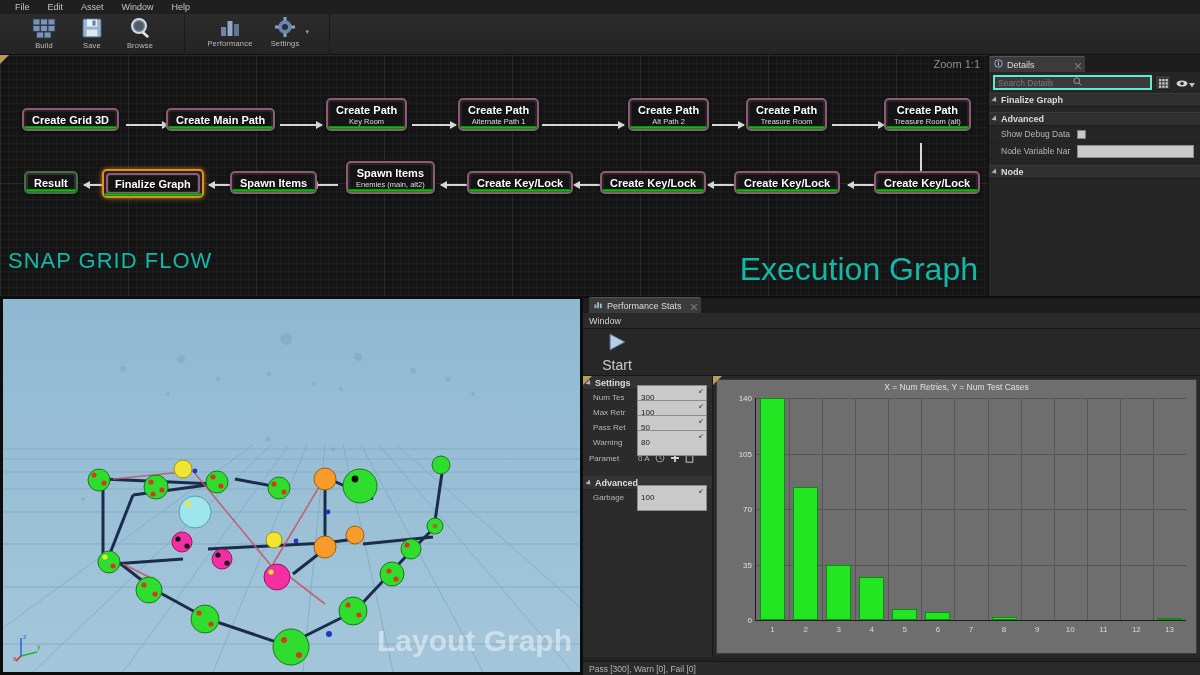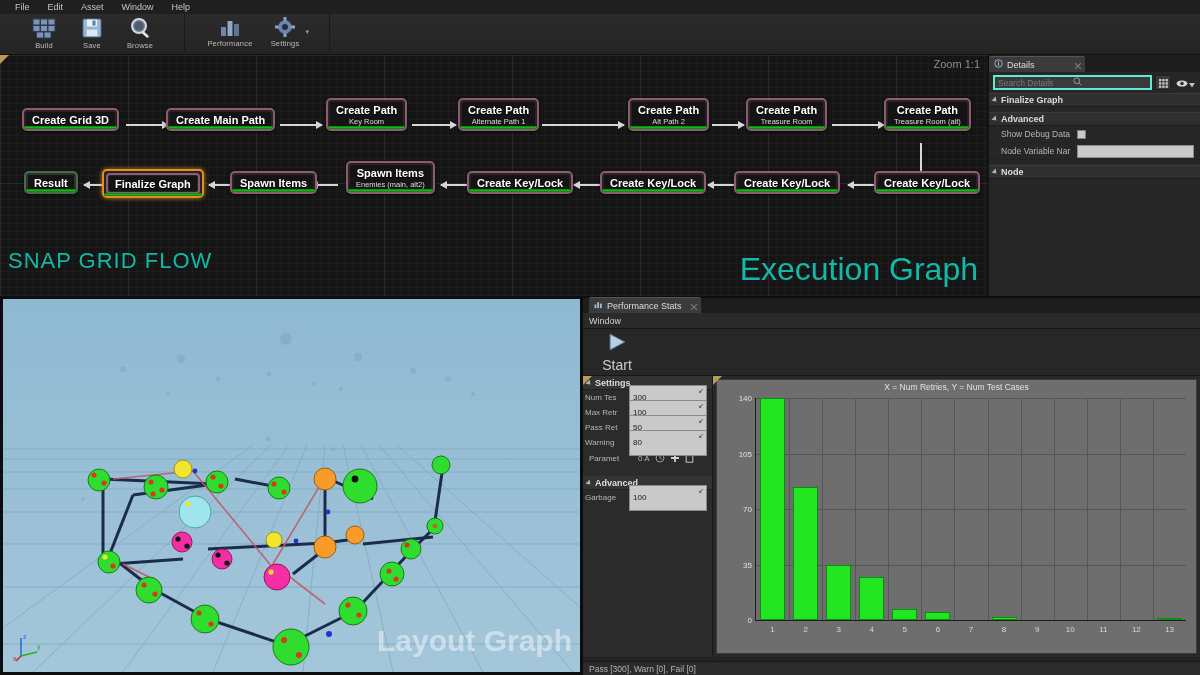--- a/index.html
+++ b/index.html
@@ -118,21 +118,21 @@
   .perf .toolstrip { height:47px; background:#272727; display:flex; align-items:center;
     padding-left:16px; border-bottom:1px solid #171717;}
   .startbtn { display:flex; flex-direction:column; align-items:center; width:36px; }
   .startbtn .lbl { font-size:14px; color:#ccc; margin-top:1px;}
   .perfbody { display:flex; height:281px; }
   .settings { width:130px; background:#2b2b2b; border-right:1px solid #171717;
     position:relative;}
   .scat { background:#333; height:14px; display:flex; align-items:center; gap:4px;
     padding-left:4px; font-size:9px; font-weight:bold; color:#dcdcdc;
     border-bottom:1px solid #222;}
-  .srow { display:flex; align-items:center; height:15px; padding-left:2px; }
+  .srow { display:flex; align-items:center; height:15px; padding-left:10px; }
   .srow .sl { font-size:8px; color:#b6b6b6; width:44px; white-space:nowrap;
     overflow:hidden; }
   .sfield { flex:1; margin-right:5px; height:26px; background:#c9c9c9;
     border:1px solid #8b8b8b; display:flex; align-items:center; padding:0 3px;
     font-size:8px; color:#1a1a1a; position:relative;text-align:center;}
   .sfield .rev { position:absolute; right:2px; top:1px; font-size:7px; color:#333;}
   .paramrow { display:flex; align-items:center; height:16px; padding-left:6px; gap:5px;}
   .paramrow .sl { font-size:8px; color:#b6b6b6; width:44px; white-space:nowrap;
     overflow:hidden;}
   .paramrow .pv { font-size:8px; color:#b6b6b6; }

